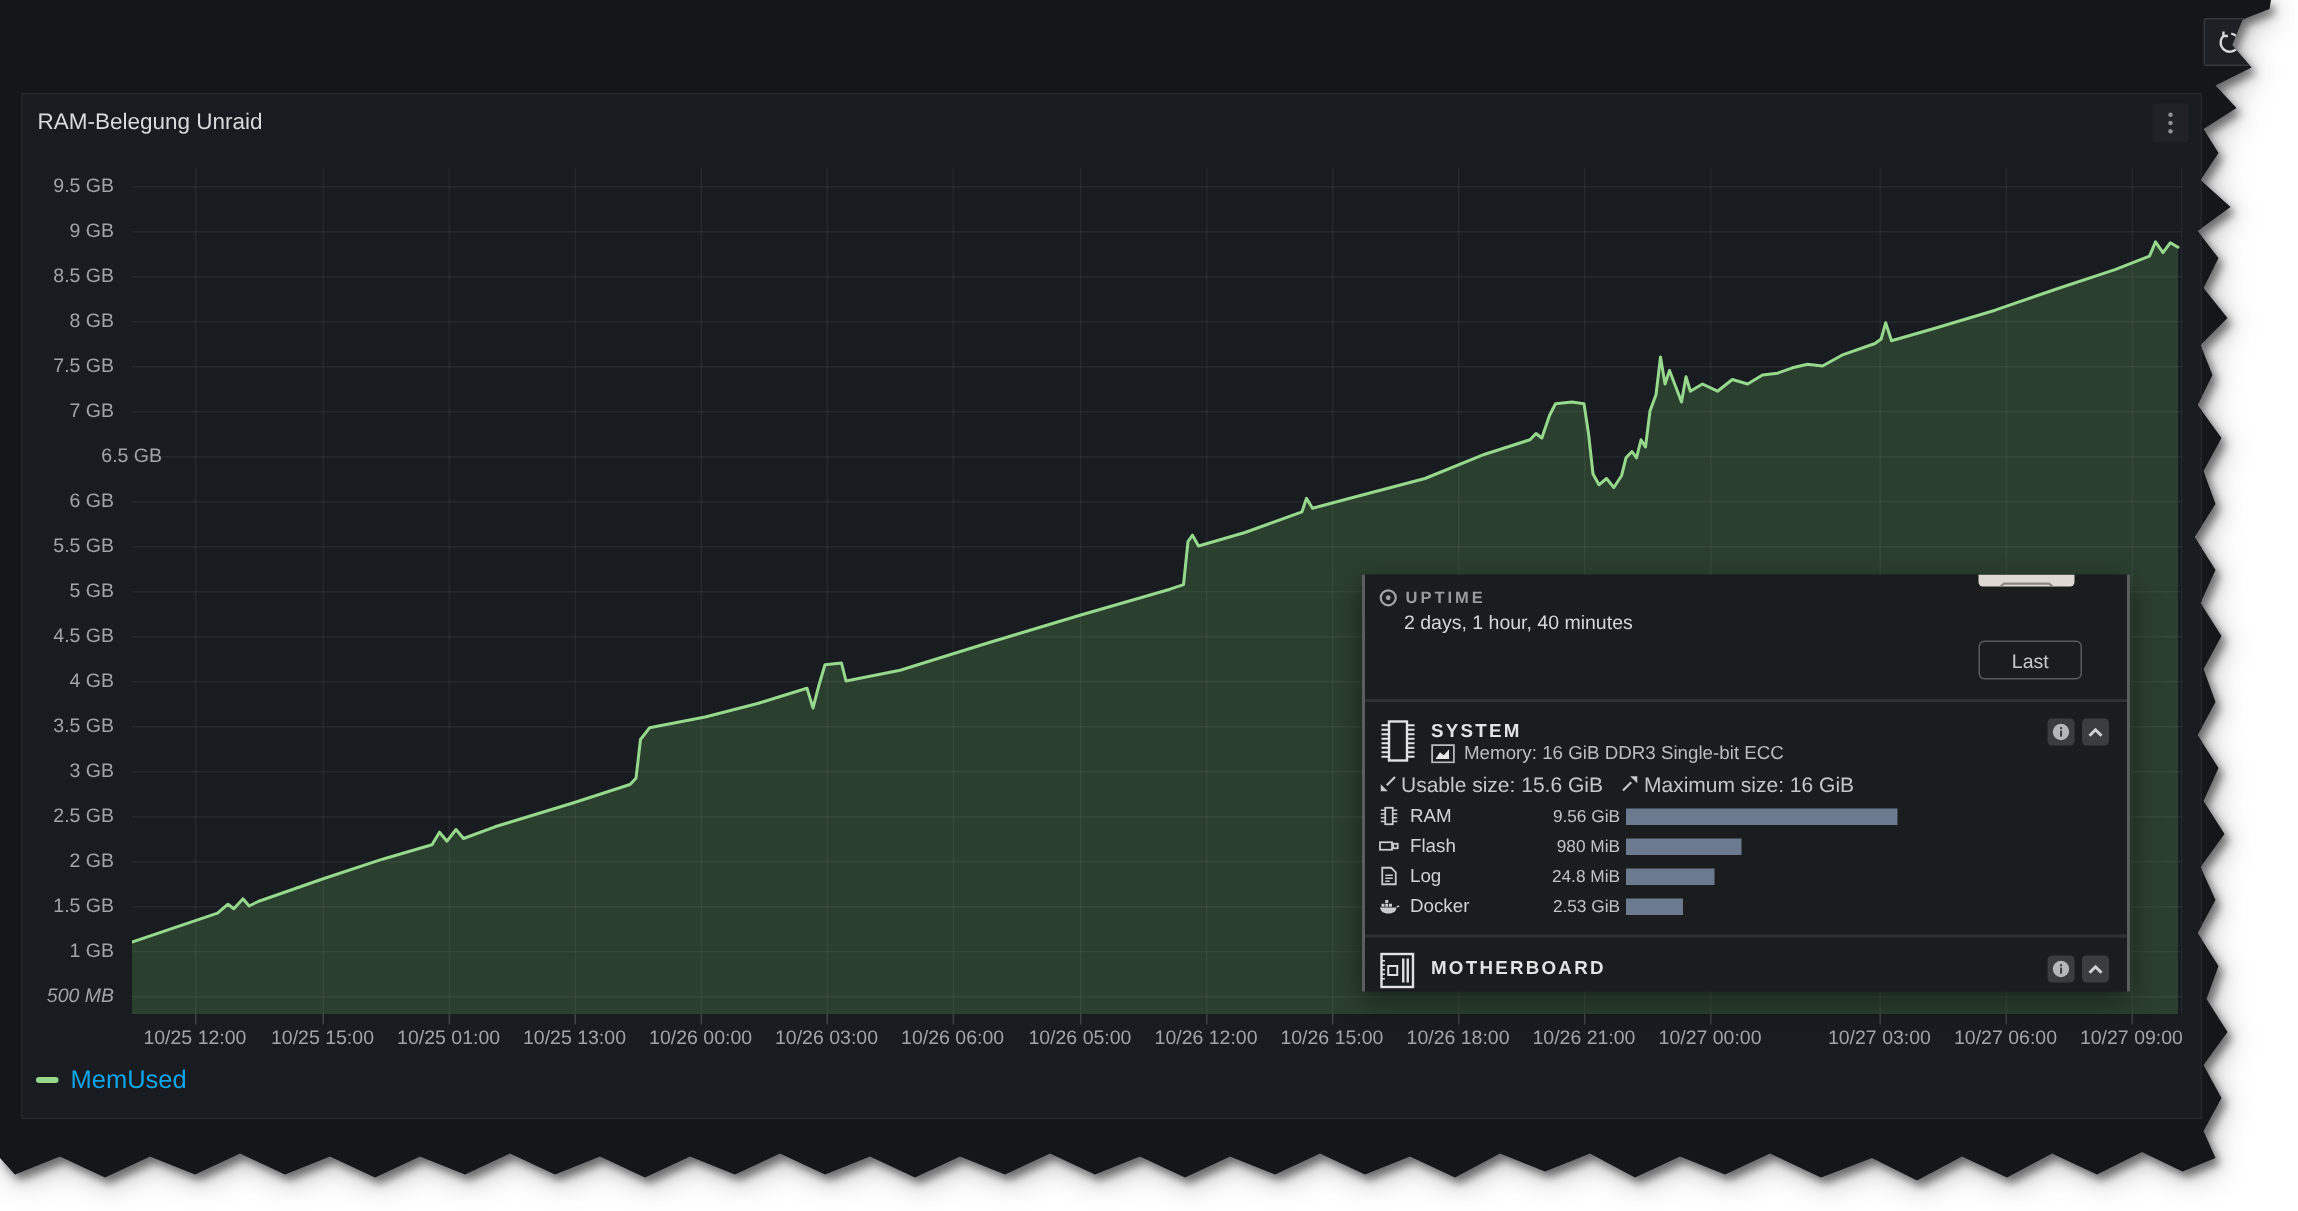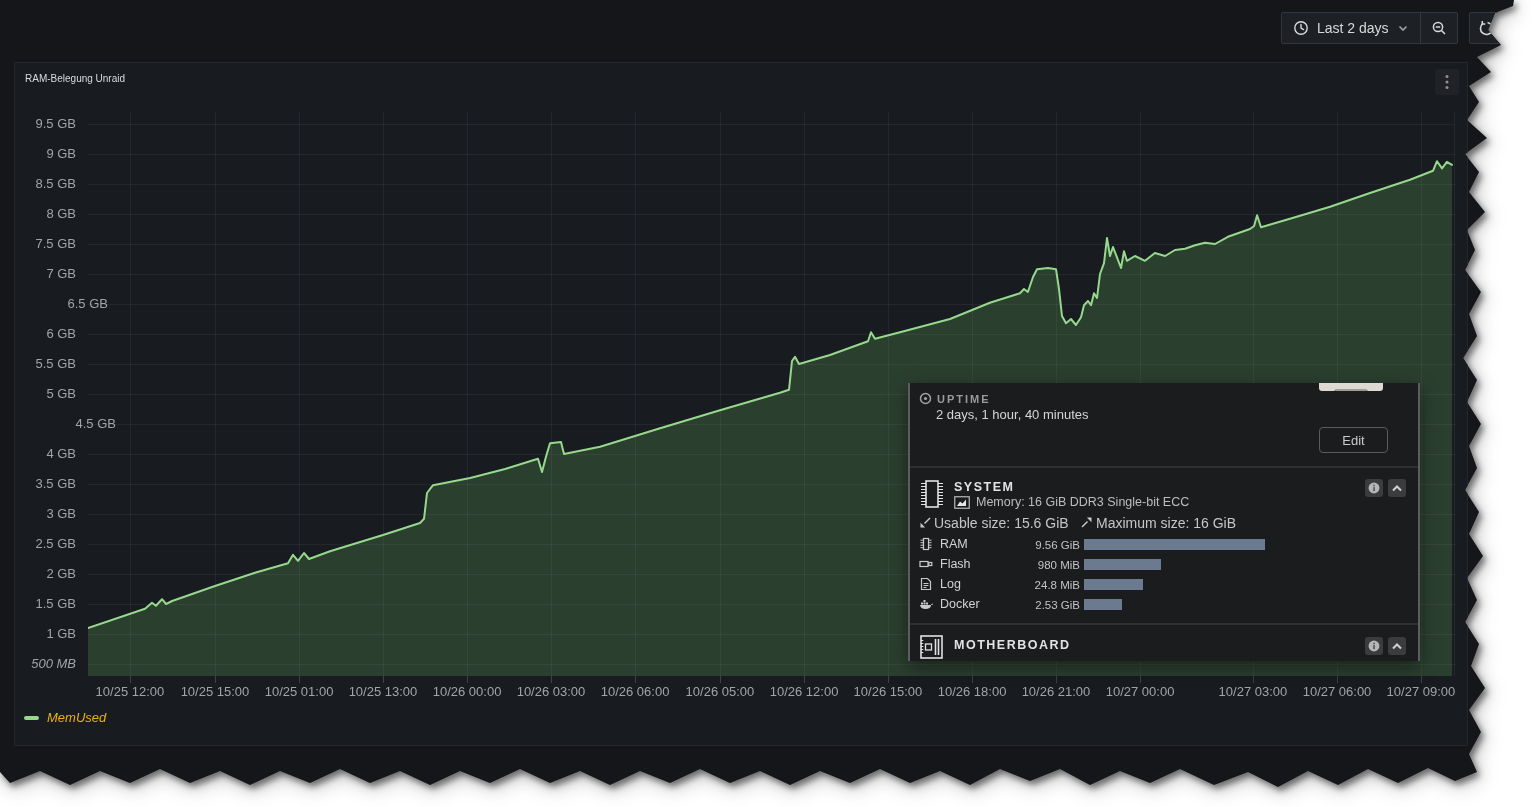--- a/index.html
+++ b/index.html
@@ -11,28 +11,28 @@
     clip-path:polygon(0 0,1514px 0,1513px 6px,1495px 13px,1488px 30px,1501px 45px,1477px 57px,1491px 72px,1469px 86px,1479px 102px,1467px 120px,1487px 138px,1465px 154px,1479px 172px,1469px 192px,1485px 212px,1467px 230px,1475px 250px,1465px 270px,1481px 292px,1469px 314px,1477px 336px,1463px 358px,1477px 380px,1467px 402px,1481px 424px,1469px 446px,1477px 468px,1465px 490px,1479px 512px,1469px 534px,1483px 556px,1467px 578px,1477px 600px,1465px 622px,1479px 644px,1471px 666px,1485px 688px,1469px 710px,1481px 732px,1469px 754px,1477px 772px,1455px 781px,1428px 768px,1398px 783px,1368px 769px,1338px 785px,1308px 771px,1278px 787px,1248px 772px,1214px 785px,1180px 769px,1150px 783px,1120px 771px,1090px 785px,1060px 769px,1030px 781px,1000px 769px,970px 785px,940px 771px,910px 783px,880px 769px,850px 783px,820px 771px,790px 785px,760px 771px,730px 783px,700px 769px,670px 783px,640px 771px,610px 785px,580px 771px,550px 783px,520px 769px,490px 783px,460px 771px,430px 785px,400px 771px,370px 783px,340px 769px,310px 783px,280px 771px,250px 785px,220px 771px,190px 783px,160px 769px,130px 783px,100px 771px,70px 785px,40px 771px,10px 783px,0 772px);}
   
   .tb-group{position:absolute;top:12px;height:32px;display:flex;align-items:stretch;
     background:#1d2025;border:1px solid #34373e;border-radius:2px;box-sizing:border-box;}
   .tbtn{display:flex;align-items:center;gap:8px;padding:0 11px;color:#d8d9da;font-size:14px;
     font-weight:500;cursor:pointer;white-space:nowrap;}
   .tb-divider{width:1px;background:#34373e;}
   
   .panel{position:absolute;left:14px;top:62px;width:1454px;height:684px;background:#181b1f;
     border:1px solid #24262b;box-sizing:border-box;}
-  .panel-title{position:absolute;left:10px;top:10px;font-size:10px;font-weight:500;color:#d9dadc;}
+  .panel-title{position:absolute;left:10px;top:10px;font-size:15px;font-weight:500;color:#d9dadc;}
   .kebab{position:absolute;right:8px;top:6px;width:24px;height:26px;border-radius:2px;
     background:#202227;display:flex;align-items:center;justify-content:center;cursor:pointer;}
   .ytick{position:absolute;width:100%;text-align:right;font-size:13px;color:#a1a4a9;height:16px;line-height:16px;}
   .xtick{position:absolute;transform:translateX(-50%);font-size:13px;color:#a1a4a9;white-space:nowrap;}
   .legend{position:absolute;left:24px;top:710px;display:flex;align-items:center;gap:8px;cursor:pointer;}
   .swatch{width:15px;height:4px;border-radius:2px;}
-  .legend-label{font-size:13px;color:#eab308;font-style:italic;}
+  .legend-label{font-size:17px;color:#0ea5e9;}
   
   .overlay{position:absolute;left:908px;top:383px;width:512px;height:278px;background:#1b1c1e;
     border-left:2px solid #5c5d60;border-right:2px solid #5c5d60;box-sizing:border-box;overflow:hidden;
     box-shadow:0 6px 18px rgba(0,0,0,.45);}
   .ov-head{font-weight:bold;color:#e3e3e3;letter-spacing:1.5px;font-size:12.5px;}
   .ov-uptime-label{position:absolute;left:27px;top:10px;font-size:11px;font-weight:bold;color:#9a9b9c;letter-spacing:2px;}
   .ov-uptime-value{position:absolute;left:26px;top:24px;font-size:13px;color:#d6d6d6;}
   .case-img{position:absolute;left:409px;top:0;width:64px;height:8px;background:#ded9d2;border-radius:0 0 3px 3px;overflow:hidden;}
   .edit-btn{position:absolute;left:409px;top:44px;width:67px;height:24px;border:1px solid #5a5b5d;border-radius:4px;
     color:#c9cacb;font-size:13px;display:flex;align-items:center;justify-content:center;cursor:pointer;background:transparent;}
@@ -47,45 +47,20 @@
   .meter-value{position:absolute;left:90px;top:4px;width:80px;text-align:right;font-size:11.5px;color:#c2c3c5;}
   .meter-bar{position:absolute;left:174px;top:4px;height:11px;background:#6c7a90;}
 </style>
 </head>
 <body>
 
 <div class="page">
  <div class="tear-wrap">
   <div class="screen">
 
-    <div class="tb-group" style="left:1281px;">
-      <div class="tbtn">
-        <span style="display:flex;">
-          <svg width="16" height="16" viewBox="0 0 16 16">
-                <circle cx="8" cy="8" r="6.2" fill="none" stroke="#d8d9da" stroke-width="1.4"></circle>
-                <path d="M8 4.5V8l2.6 1.6" stroke="#d8d9da" stroke-width="1.4" fill="none" stroke-linecap="round"></path>
-              </svg>
-        </span>
-        <span>Last 2 days</span>
-        <span style="display:flex;">
-          <svg width="12" height="12" viewBox="0 0 12 12">
-                <path d="M2.5 4.5L6 8l3.5-3.5" stroke="#9fa2a7" stroke-width="1.6" fill="none"></path>
-              </svg>
-        </span>
-      </div>
-      <div class="tb-divider"></div>
-      <div class="tbtn" style="padding:0 10px;">
-        <span style="display:flex;">
-          <svg width="16" height="16" viewBox="0 0 16 16">
-                <circle cx="7" cy="7" r="4.6" fill="none" stroke="#d8d9da" stroke-width="1.5"></circle>
-                <path d="M10.5 10.5L14 14M4.8 7h4.4" stroke="#d8d9da" stroke-width="1.5"></path>
-              </svg>
-        </span>
-      </div>
-    </div>
     <div class="tb-group" style="left:1469px;width:46px;">
       <div class="tbtn" style="padding:0 9px;">
         <span style="display:flex;">
           <svg width="17" height="17" viewBox="0 0 16 16">
                 <path d="M3.6 3.4A5.7 5.7 0 1 0 8 2.3" fill="none" stroke="#d8d9da" stroke-width="1.5"></path>
                 <path d="M3.1 1v2.8h2.8" fill="none" stroke="#d8d9da" stroke-width="1.5"></path>
               </svg>
         </span>
       </div>
     </div>
@@ -107,21 +82,21 @@
           <div class="ytick" style="top: 116px;">9.5 GB</div>
           <div class="ytick" style="top: 146px;">9 GB</div>
           <div class="ytick" style="top: 176px;">8.5 GB</div>
           <div class="ytick" style="top: 206px;">8 GB</div>
           <div class="ytick" style="top: 236px;">7.5 GB</div>
           <div class="ytick" style="top: 266px;">7 GB</div>
           <div class="ytick" style="top: 296px; padding-left: 32px;">6.5 GB</div>
           <div class="ytick" style="top: 326px;">6 GB</div>
           <div class="ytick" style="top: 356px;">5.5 GB</div>
           <div class="ytick" style="top: 386px;">5 GB</div>
-          <div class="ytick" style="top: 416px; padding-left: 40px;">4.5 GB</div>
+          <div class="ytick" style="top: 416px;">4.5 GB</div>
           <div class="ytick" style="top: 446px;">4 GB</div>
           <div class="ytick" style="top: 476px;">3.5 GB</div>
           <div class="ytick" style="top: 506px;">3 GB</div>
           <div class="ytick" style="top: 536px;">2.5 GB</div>
           <div class="ytick" style="top: 566px;">2 GB</div>
           <div class="ytick" style="top: 596px;">1.5 GB</div>
           <div class="ytick" style="top: 626px;">1 GB</div>
           <div class="ytick" style="top: 656px; font-style: italic;">500 MB</div>
         </div>
     <svg id="chart-svg" width="1367" height="574" viewBox="0 0 1367 574" style="position:absolute;left:88px;top:110px;">
@@ -215,21 +190,21 @@
               <circle cx="6.5" cy="6.5" r="1.6" fill="#a2a2a2"></circle>
             </svg>
       </span>
       <div class="ov-uptime-label">UPTIME</div>
       <div class="ov-uptime-value">2 days, 1 hour, 40 minutes</div>
       <div class="case-img">
         <svg width="64" height="8" viewBox="0 0 64 8">
               <path d="M9 8L17 1h30l8 7" fill="none" stroke="#8a8781" stroke-width="1.5"></path>
             </svg>
       </div>
-      <div class="edit-btn">Edit</div>
+      <div class="edit-btn">Last</div>
 
       <div class="ov-divider" style="top:83px;"></div>
 
       <span style="position:absolute;left:9px;top:96px;display:flex;">
         <svg width="26" height="30" viewBox="0 0 26 30">
               <rect x="7" y="2" width="12" height="26" fill="none" stroke="#e2e2e2" stroke-width="1.6"></rect>
               <path d="M2 4.5h5M2 7.5h5M2 10.5h5M2 13.5h5M2 16.5h5M2 19.5h5M2 22.5h5M2 25.5h5M19 4.5h5M19 7.5h5M19 10.5h5M19 13.5h5M19 16.5h5M19 19.5h5M19 22.5h5M19 25.5h5" stroke="#e2e2e2" stroke-width="1.2"></path>
             </svg>
       </span>
       <div class="ov-head" style="position:absolute;left:44px;top:97px;">SYSTEM</div>

